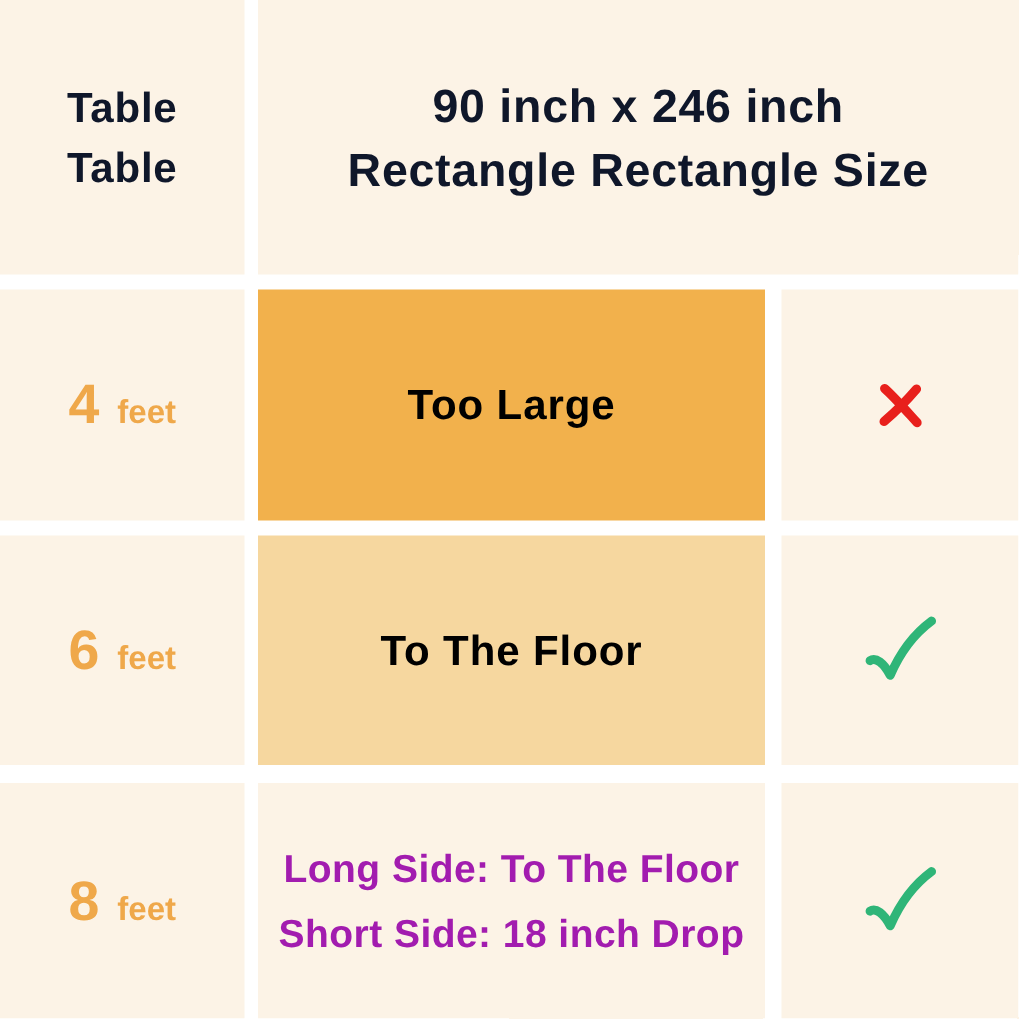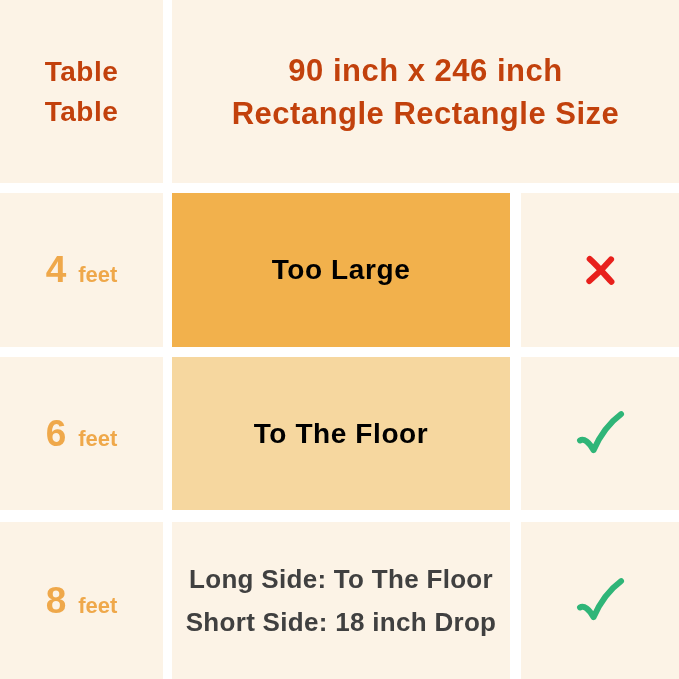--- a/index.html
+++ b/index.html
@@ -31,33 +31,33 @@
   .r1-label   { grid-column: 1; grid-row: 3; }
   .r1-fit     { grid-column: 3; grid-row: 3; }
   .r1-mark    { grid-column: 5; grid-row: 3; }
   .r2-label   { grid-column: 1; grid-row: 5; }
   .r2-fit     { grid-column: 3; grid-row: 5; }
   .r2-mark    { grid-column: 5; grid-row: 5; }
   .r3-label   { grid-column: 1; grid-row: 7; }
   .r3-fit     { grid-column: 3; grid-row: 7; }
   .r3-mark    { grid-column: 5; grid-row: 7; }
 
-  .accent { color: #c2410c; }
+  .accent { color: #0f172a; }
   .hdr-label .line { font-size: 28px; line-height: 40px; letter-spacing: 0.5px; }
   .hdr-title .line { font-size: 31px; line-height: 43px; letter-spacing: 0.5px; }
 
   .length { display: flex; align-items: baseline; gap: 12px; color: #EFA84A; }
   .length .num  { font-size: 37px; }
   .length .unit { font-size: 22px; }
 
   .fitbox-solid { background: #F2B14C; }
   .fitbox-light { background: #F6D79F; }
   .fit-label { color: #000000; font-size: 28px; letter-spacing: 0.6px; }
 
-  .fit-text .line { color: #404040; font-size: 26px; line-height: 43px; letter-spacing: 0.3px; }
+  .fit-text .line { color: #a21caf; font-size: 26px; line-height: 43px; letter-spacing: 0.3px; }
 
   .mark svg { display: block; }
 </style>
 </head>
 <body>
 
 <div class="canvas">
 
   <div class="cell hdr-label">
     <div class="line accent">Table</div>

